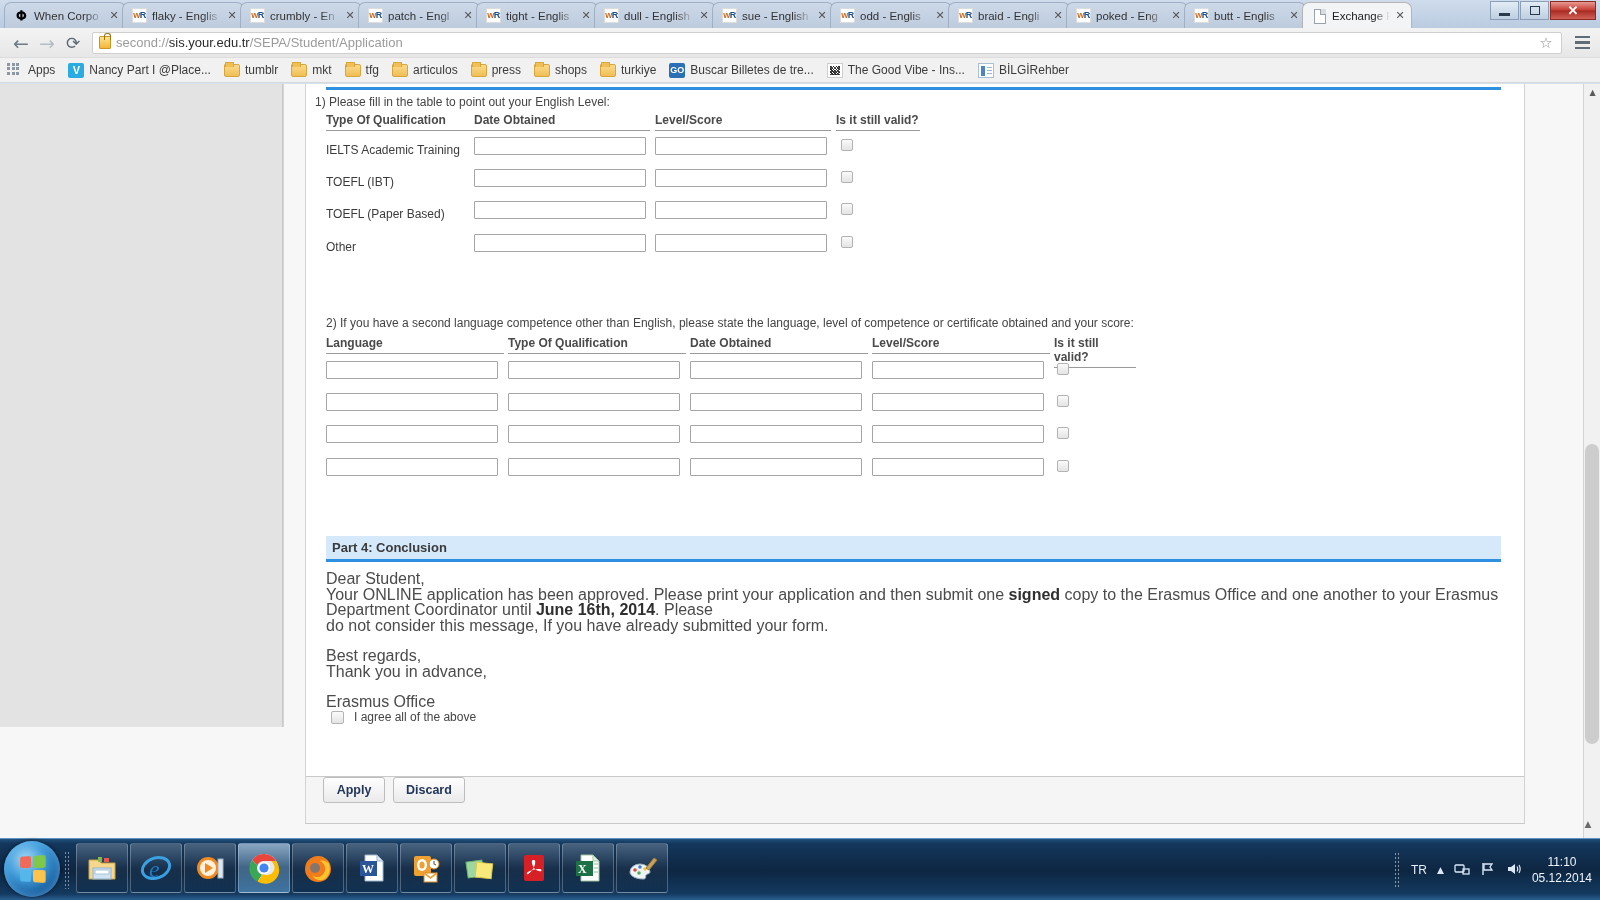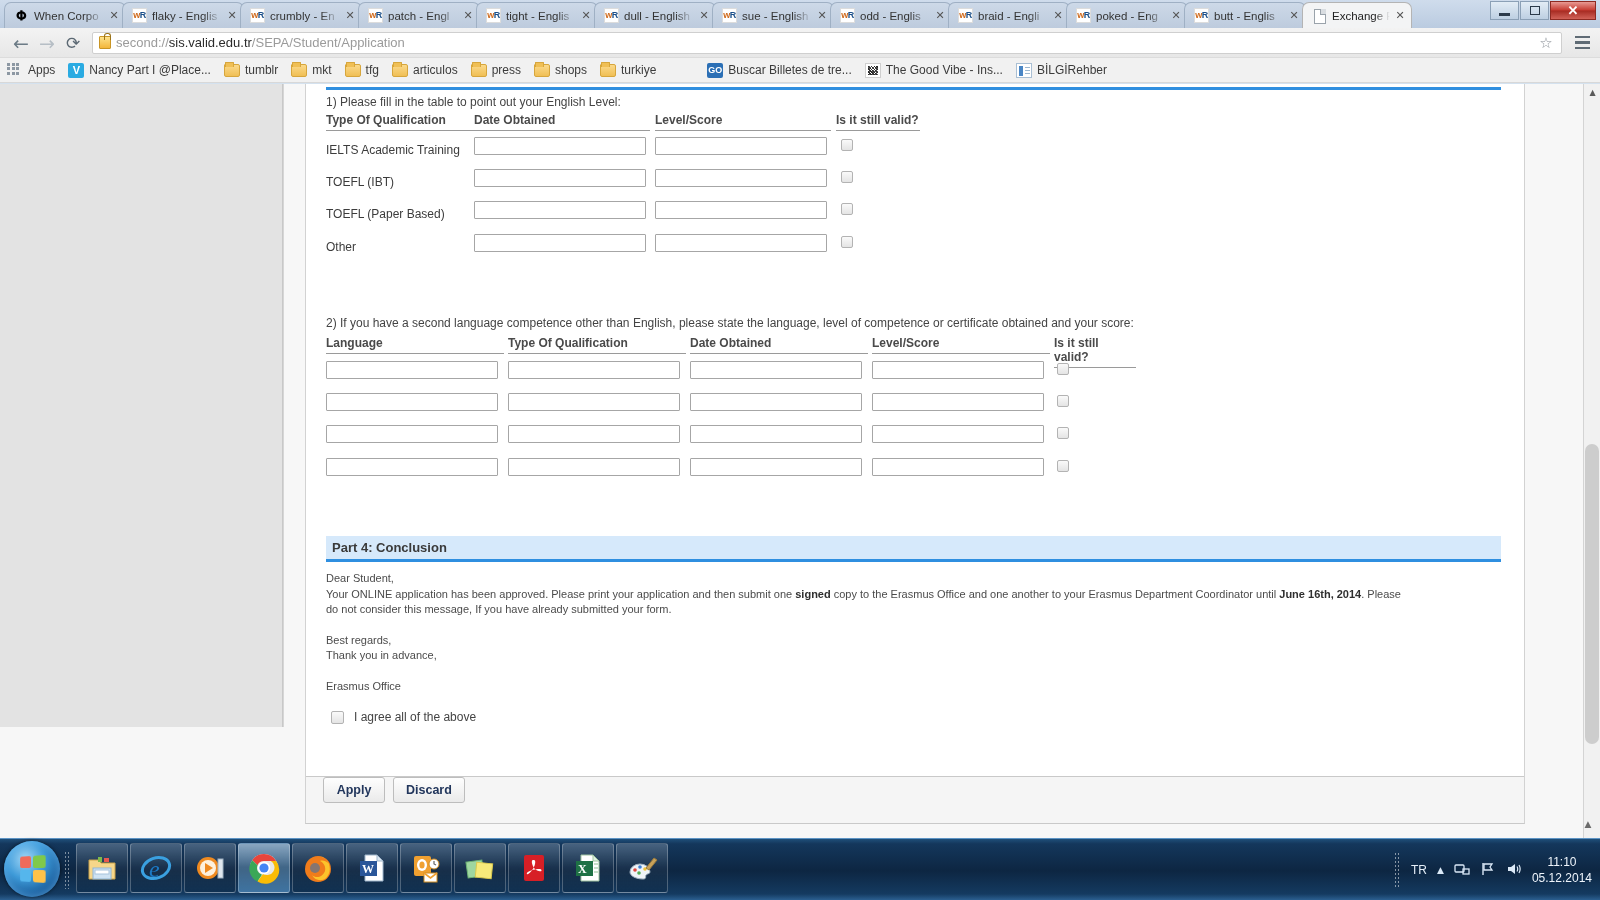--- a/index.html
+++ b/index.html
@@ -136,21 +136,21 @@
   .bm { display: flex; align-items: center; margin-right: 13px; white-space: nowrap; }
   .bm-ico { width: 16px; height: 15px; margin-right: 5px; position: relative; flex:0 0 16px;}
   .ico-apps { display:grid; grid-template-columns:repeat(3,3px); grid-template-rows:repeat(3,3px); gap:1.5px; }
   .ico-apps i { display:block; width:3px;height:3px;background:#8d98a3; }
   .ico-folder {
     background: linear-gradient(to bottom,#fbd98a,#f0bf55);
     border:1px solid #d7a63c; border-radius:1px 2px 2px 2px; height:13px; margin-top:1px;
   }
   .ico-folder::before{content:"";position:absolute;left:0;top:-3px;width:7px;height:4px;background:#f0bf55;border:1px solid #d7a63c;border-bottom:none;border-radius:1px 1px 0 0;}
   .ico-v { background:#2aabe2; color:#fff; font-weight:bold; font-size:11px; text-align:center; line-height:15px; border-radius:2px;}
-  .ico-go { background:#2b6fb5; color:#fff; font-weight:bold; font-size:9px; text-align:center; line-height:15px; border-radius:2px;margin-left:38px;}
+  .ico-go { background:#2b6fb5; color:#fff; font-weight:bold; font-size:9px; text-align:center; line-height:15px; border-radius:2px;}
   .ico-noise { background:#fff; border:1px solid #cfcfcf; }
   .ico-noise::after{content:"";position:absolute;inset:2px;background:
      repeating-linear-gradient(45deg,#2b2b2b 0 1px,transparent 1px 2px),
      repeating-linear-gradient(-45deg,#555 0 1px,transparent 1px 2px);}
   .ico-doc { background:#fff; border:1px solid #a9bfd4;}
   .ico-doc::after{content:"";position:absolute;left:2px;top:2px;width:4px;height:10px;background:#4a86c5;}
   .ico-doc::before{content:"";position:absolute;left:8px;top:3px;width:5px;height:1.5px;background:#9db8d0;box-shadow:0 3px 0 #9db8d0,0 6px 0 #9db8d0;}
 
   
   .viewport {
@@ -212,21 +212,21 @@
 
   
   .part-header {
     position: absolute; left: 20px; top: 452px; width: 1175px; height: 26px;
     background: #d6e9fb; border-bottom: 3px solid #2f8fe0;
     display: flex; align-items: center; padding-left: 6px;
     font-size: 13px; font-weight: bold; color: #3a3a3a;
   }
   .concl {
     position: absolute; left: 20px; top: 487px; width: 1180px;
-    font-size: 11px; color: #4b4b4b; line-height: 15.5px;
+    font-size: 16px; color: #4b4b4b; line-height: 15.5px;
   }
   .concl b { color: #2f2f2f; }
   .concl .spacer { height: 15px; }
   .agree-row {
     position: absolute; left: 25px; top: 626px;
     display: flex; align-items: center; gap: 10px;
     font-size: 12px; color: #444;
   }
   .agree-box {
     width: 13px; height: 13px;
@@ -385,21 +385,21 @@
     </div>
   </div>
 
   <div class="toolbar">
     <div class="navbtn">←</div>
     <div class="navbtn fwd">→</div>
     <div class="navbtn reload">⟳</div>
     <div class="omnibox">
       <span class="lockicon"></span>
       <span class="url-dim">second://</span>
-        <span class="url-strong">sis.valid.edu.tr</span>
+        <span class="url-strong">sis.your.edu.tr</span>
         <span class="url-dim">/SEPA/Student/Application</span>
       <span style="flex:1"></span>
       <span class="star">☆</span>
     </div>
     <div class="menuicon">
         <span></span>
         <span></span>
         <span></span>
       </div>
   </div>
@@ -467,21 +467,21 @@
 
   <div class="viewport">
 
     <div class="left-gray"></div>
 
     <div class="card">
       <div class="card-inner">
 
         <div class="section-bar-cut"></div>
 
-        <div class="q-label" style="left:20px;top:11px;">1) Please fill in the table to point out your English Level:</div>
+        <div class="q-label" style="left:9px;top:11px;">1) Please fill in the table to point out your English Level:</div>
 
         <div class="th" style="left:20px;top:29px;width:148px;">Type Of Qualification</div>
         <div class="th" style="left:168px;top:29px;width:176px;">Date Obtained</div>
         <div class="th" style="left:349px;top:29px;width:176px;">Level/Score</div>
         <div class="th" style="left:530px;top:29px;width:84px;">Is it still valid?</div>
 
         <div class="rowlabel" style="left:20px;top:59px;">IELTS Academic Training</div>
         <div class="inp" style="left:168px;top:53px;width:172px;"></div>
         <div class="inp" style="left:349px;top:53px;width:172px;"></div>
         <div class="cbx" style="left:535px;top:55px;"></div>

